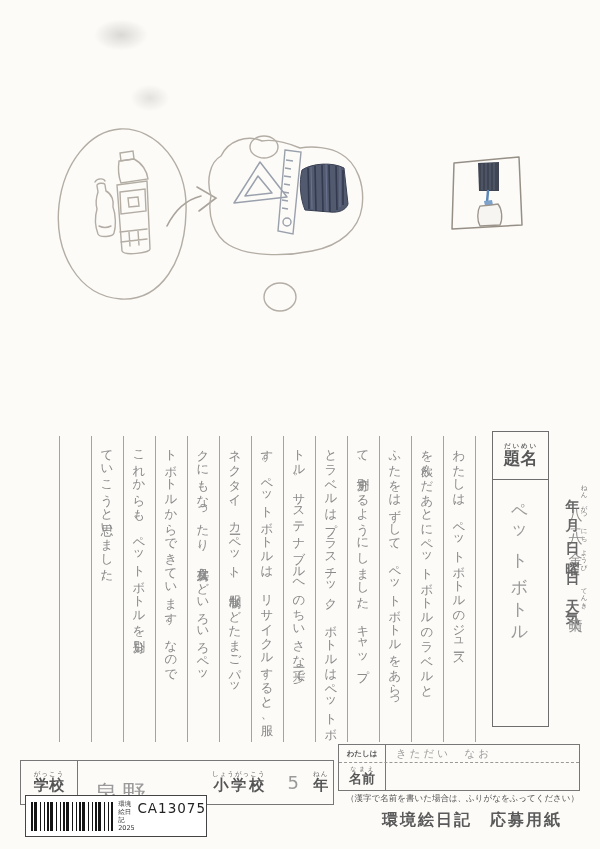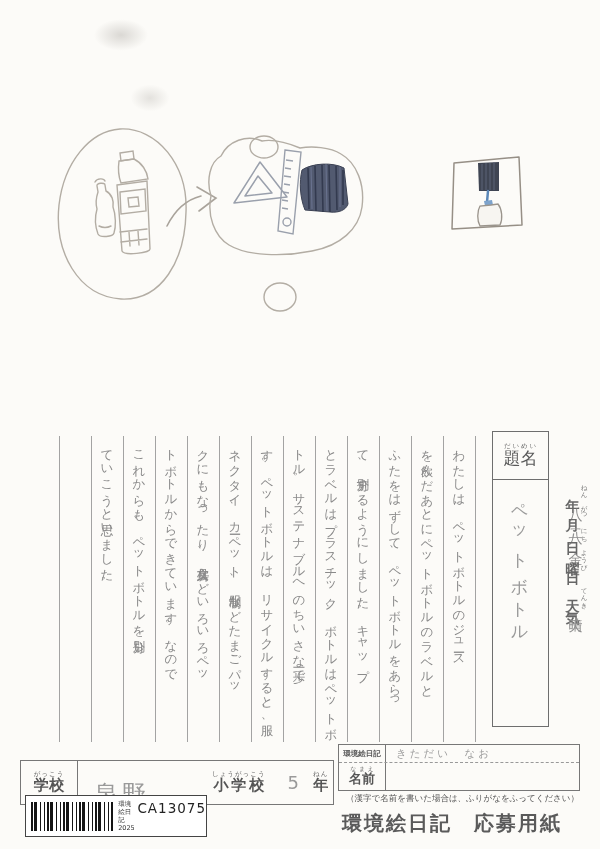--- a/index.html
+++ b/index.html
@@ -19,21 +19,21 @@
     display:flex;flex-direction:row-reverse;border-right:1px solid #a3a3a3;}
   .col{flex:0 0 32px;width:32px;border-left:1px solid #a3a3a3;
     writing-mode:vertical-rl;line-height:32px;font-size:12.5px;letter-spacing:.5px;
     color:#8a8a8a;padding-top:5px;box-sizing:border-box;overflow:hidden;}
 
   
   .titlebox{position:absolute;left:492px;top:431px;width:57px;height:296px;
     border:1.5px solid #6e6e6e;background:#fcfbf8;box-sizing:border-box;}
   .titlebox .head{height:47px;border-bottom:1.5px solid #6e6e6e;display:flex;
     align-items:center;justify-content:center;}
-  .titlebox .head ruby{font-size:17px;font-weight:normal;color:#585858;}
+  .titlebox .head ruby{font-size:17px;font-weight:bold;color:#585858;}
   .titlebox .head rt{font-size:6.5px;color:#6a6a6a;letter-spacing:1px;}
   .titlebox .val{height:244px;writing-mode:vertical-rl;line-height:53px;
     font-size:17px;color:#9a9a9a;letter-spacing:5px;padding-top:12px;box-sizing:border-box;}
 
   
   .datecol{position:absolute;left:556px;top:480px;width:40px;
     display:flex;flex-direction:column;align-items:center;gap:2px;}
   .datecol .item{writing-mode:vertical-rl;}
   .datecol .printed{font-size:14px;font-weight:bold;color:#666;}
   .datecol .printed rt{font-size:6.5px;font-weight:normal;color:#777;}
@@ -60,21 +60,21 @@
   .namebox .row2{height:27px;display:flex;align-items:center;}
   .namebox .lc{width:46px;align-self:stretch;border-right:1.5px solid #777;
     display:flex;align-items:center;justify-content:center;}
   .namebox .furilabel{font-size:7.5px;color:#555;font-weight:bold;}
   .namebox .row2 ruby{font-size:13px;font-weight:bold;color:#555;}
   .namebox .row2 rt{font-size:6px;font-weight:normal;color:#666;}
   .namebox .furival{font-size:10.5px;color:#9a9a9a;letter-spacing:3px;margin-left:10px;}
   .namebox .nameval{font-size:19px;color:#9a9a9a;letter-spacing:5px;margin-left:10px;}
 
   .note{position:absolute;right:21px;top:793px;font-size:8.5px;color:#555;}
-  .formtitle{position:absolute;right:38px;top:810px;font-size:20px;font-weight:bold;
+  .formtitle{position:absolute;right:38px;top:810px;font-size:16px;font-weight:bold;
     color:#5a5a5a;letter-spacing:2px;}
 
   
   .barcodebox{position:absolute;left:25px;top:795px;width:182px;height:42px;
     border:1px solid #444;background:#fff;box-sizing:border-box;display:flex;align-items:center;}
   .bars{width:112px;height:29px;margin-left:5px;
     background:repeating-linear-gradient(90deg,#141414 0 2px,#fff 2px 3px,#141414 3px 6px,#fff 6px 9px,#141414 9px 10px,#fff 10px 13px,#141414 13px 14px,#fff 14px 16px);}
   .btext{margin-left:5px;display:flex;flex-direction:row;line-height:1.25;}
   .bsmall{font-size:6.5px;color:#333;}
   .bcode{font-size:13.5px;color:#222;letter-spacing:1px;}
@@ -187,21 +187,21 @@
     <span class="hand school-name">泉野</span>
     <span class="elementary">
       <ruby><span>小学校</span><rt>しょうがっこう</rt></ruby></span>
     <span class="hand grade">5</span>
     <span class="yearlbl">
       <ruby><span>年</span><rt>ねん</rt></ruby></span>
   </div>
 
   <div class="namebox">
     <div class="row1">
-      <div class="lc furilabel">環境絵日記</div>
+      <div class="lc furilabel">わたしは</div>
       <span class="furival">きただい　なお</span>
     </div>
     <div class="row2">
       <div class="lc">
         <ruby><span>名前</span><rt>なまえ</rt></ruby>
       </div>
     </div>
   </div>
 
   <div class="note">（漢字で名前を書いた場合は、ふりがなをふってください）</div>

